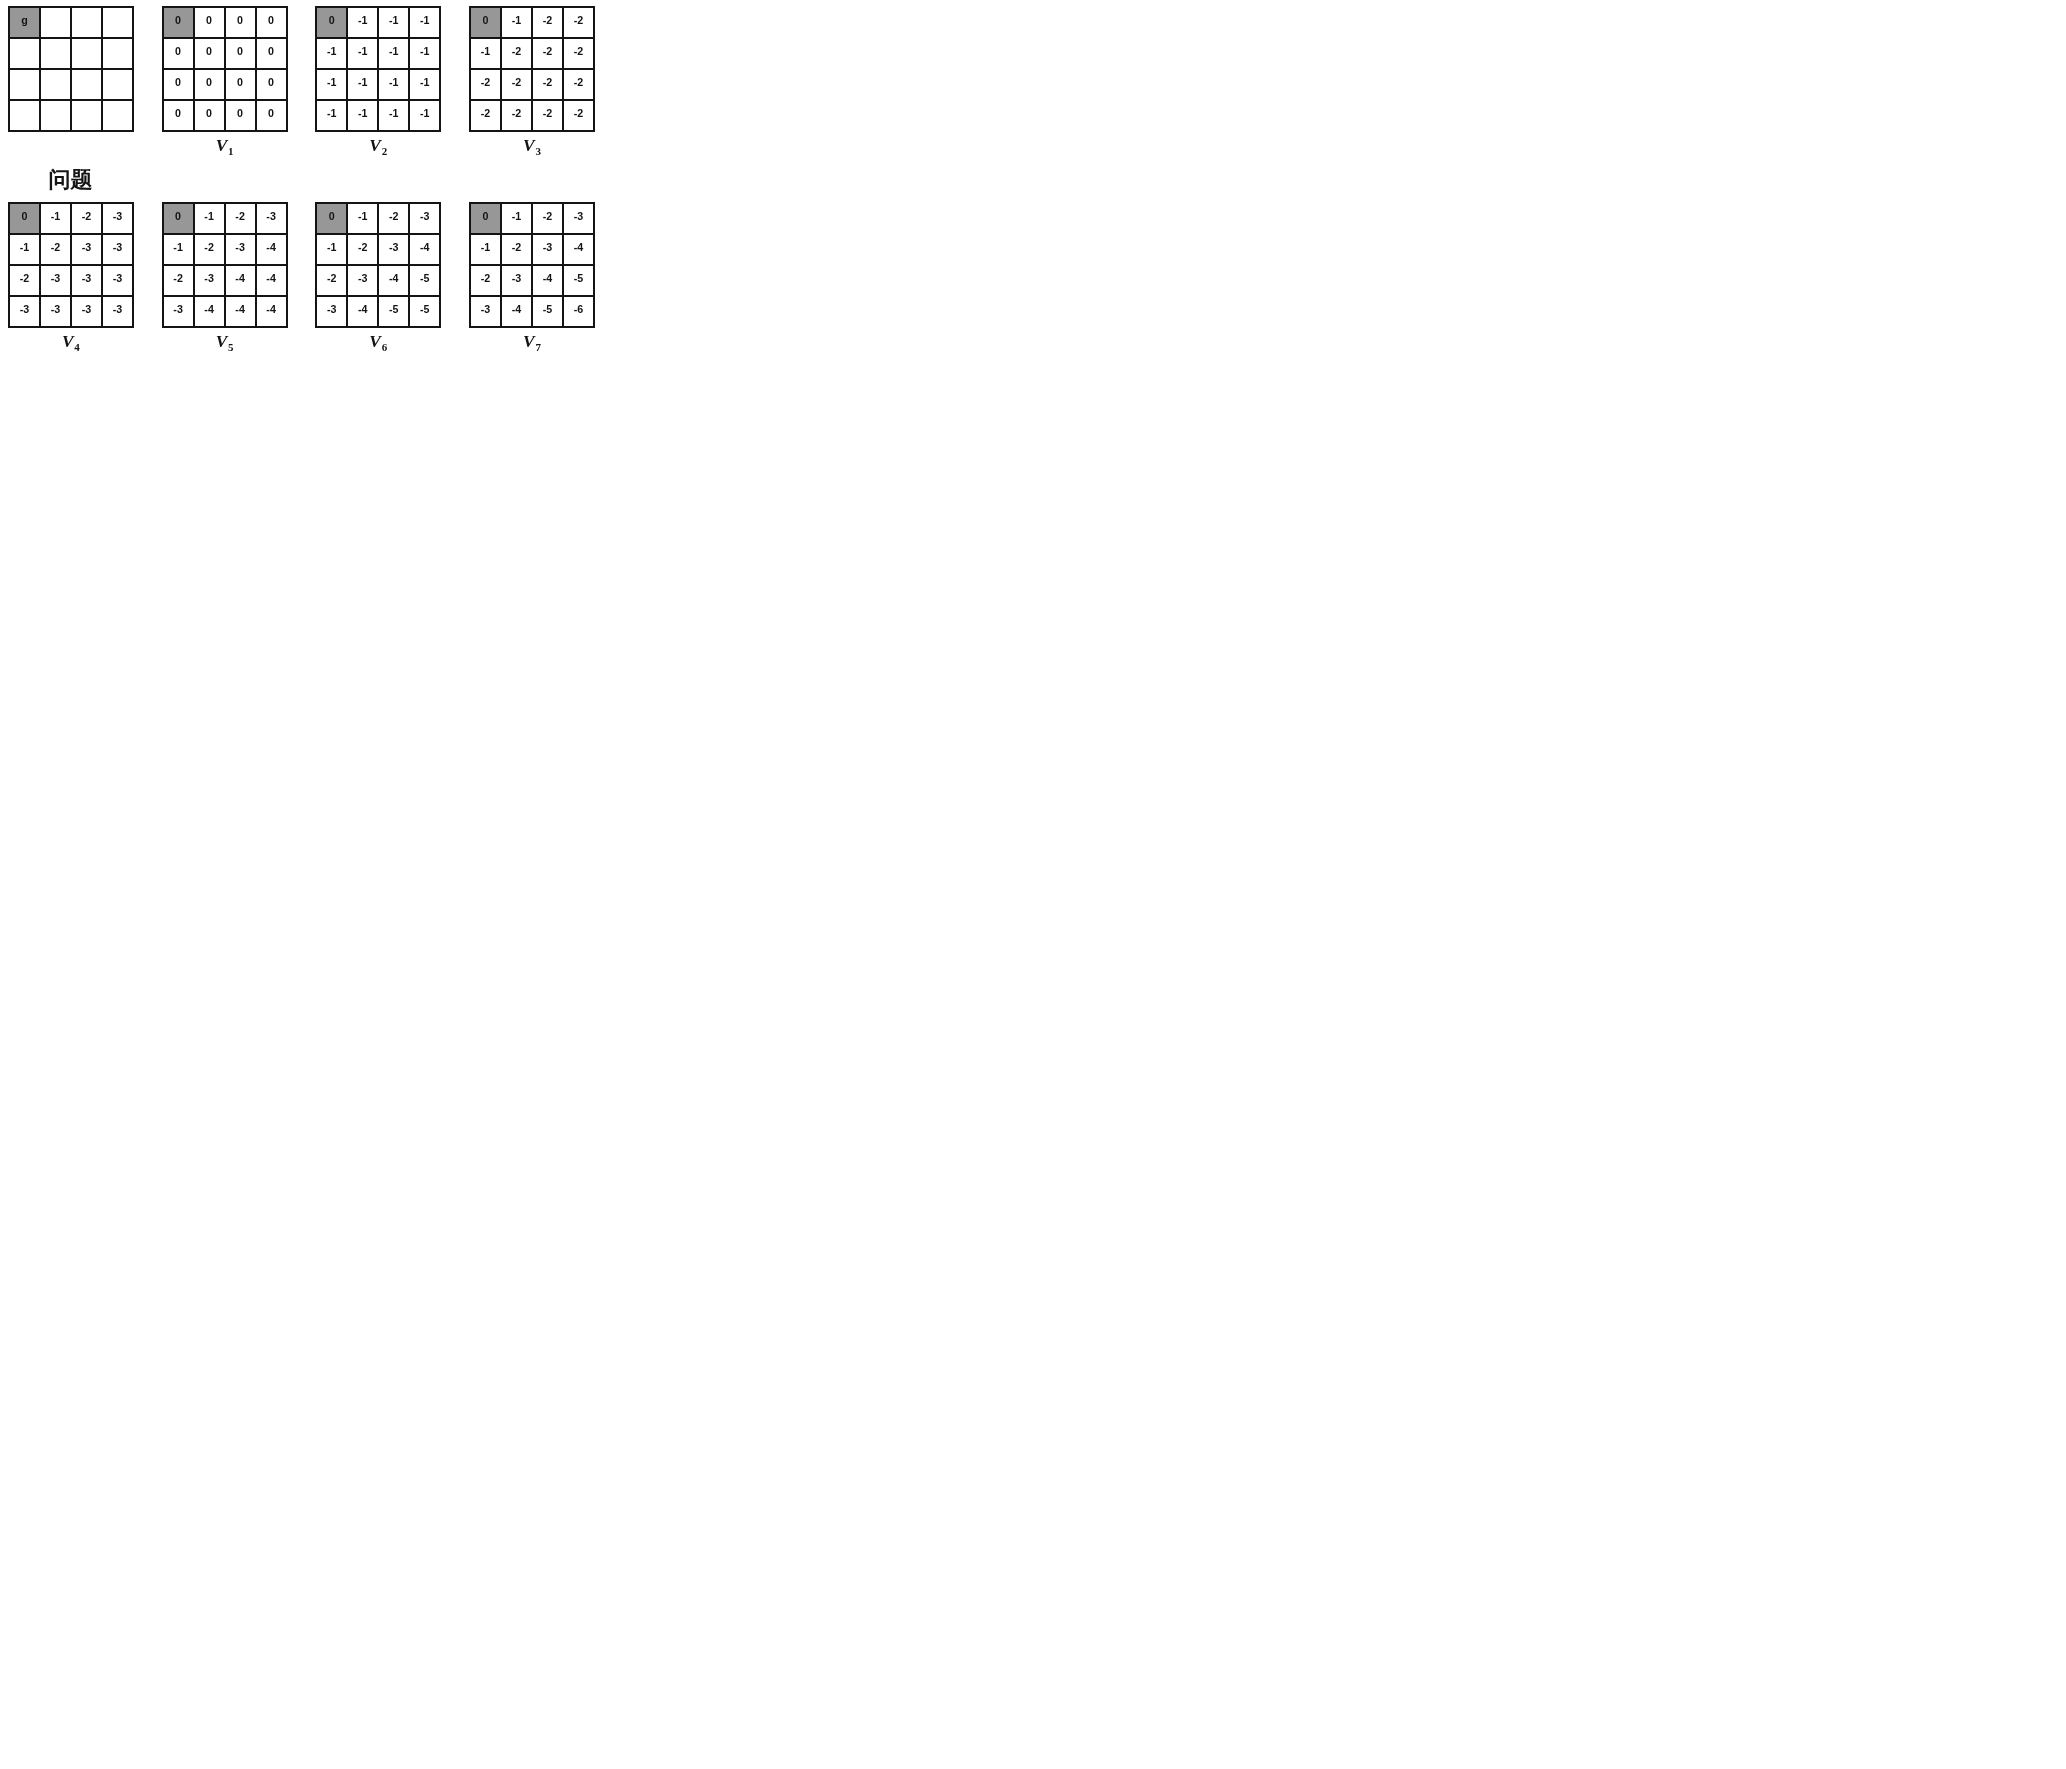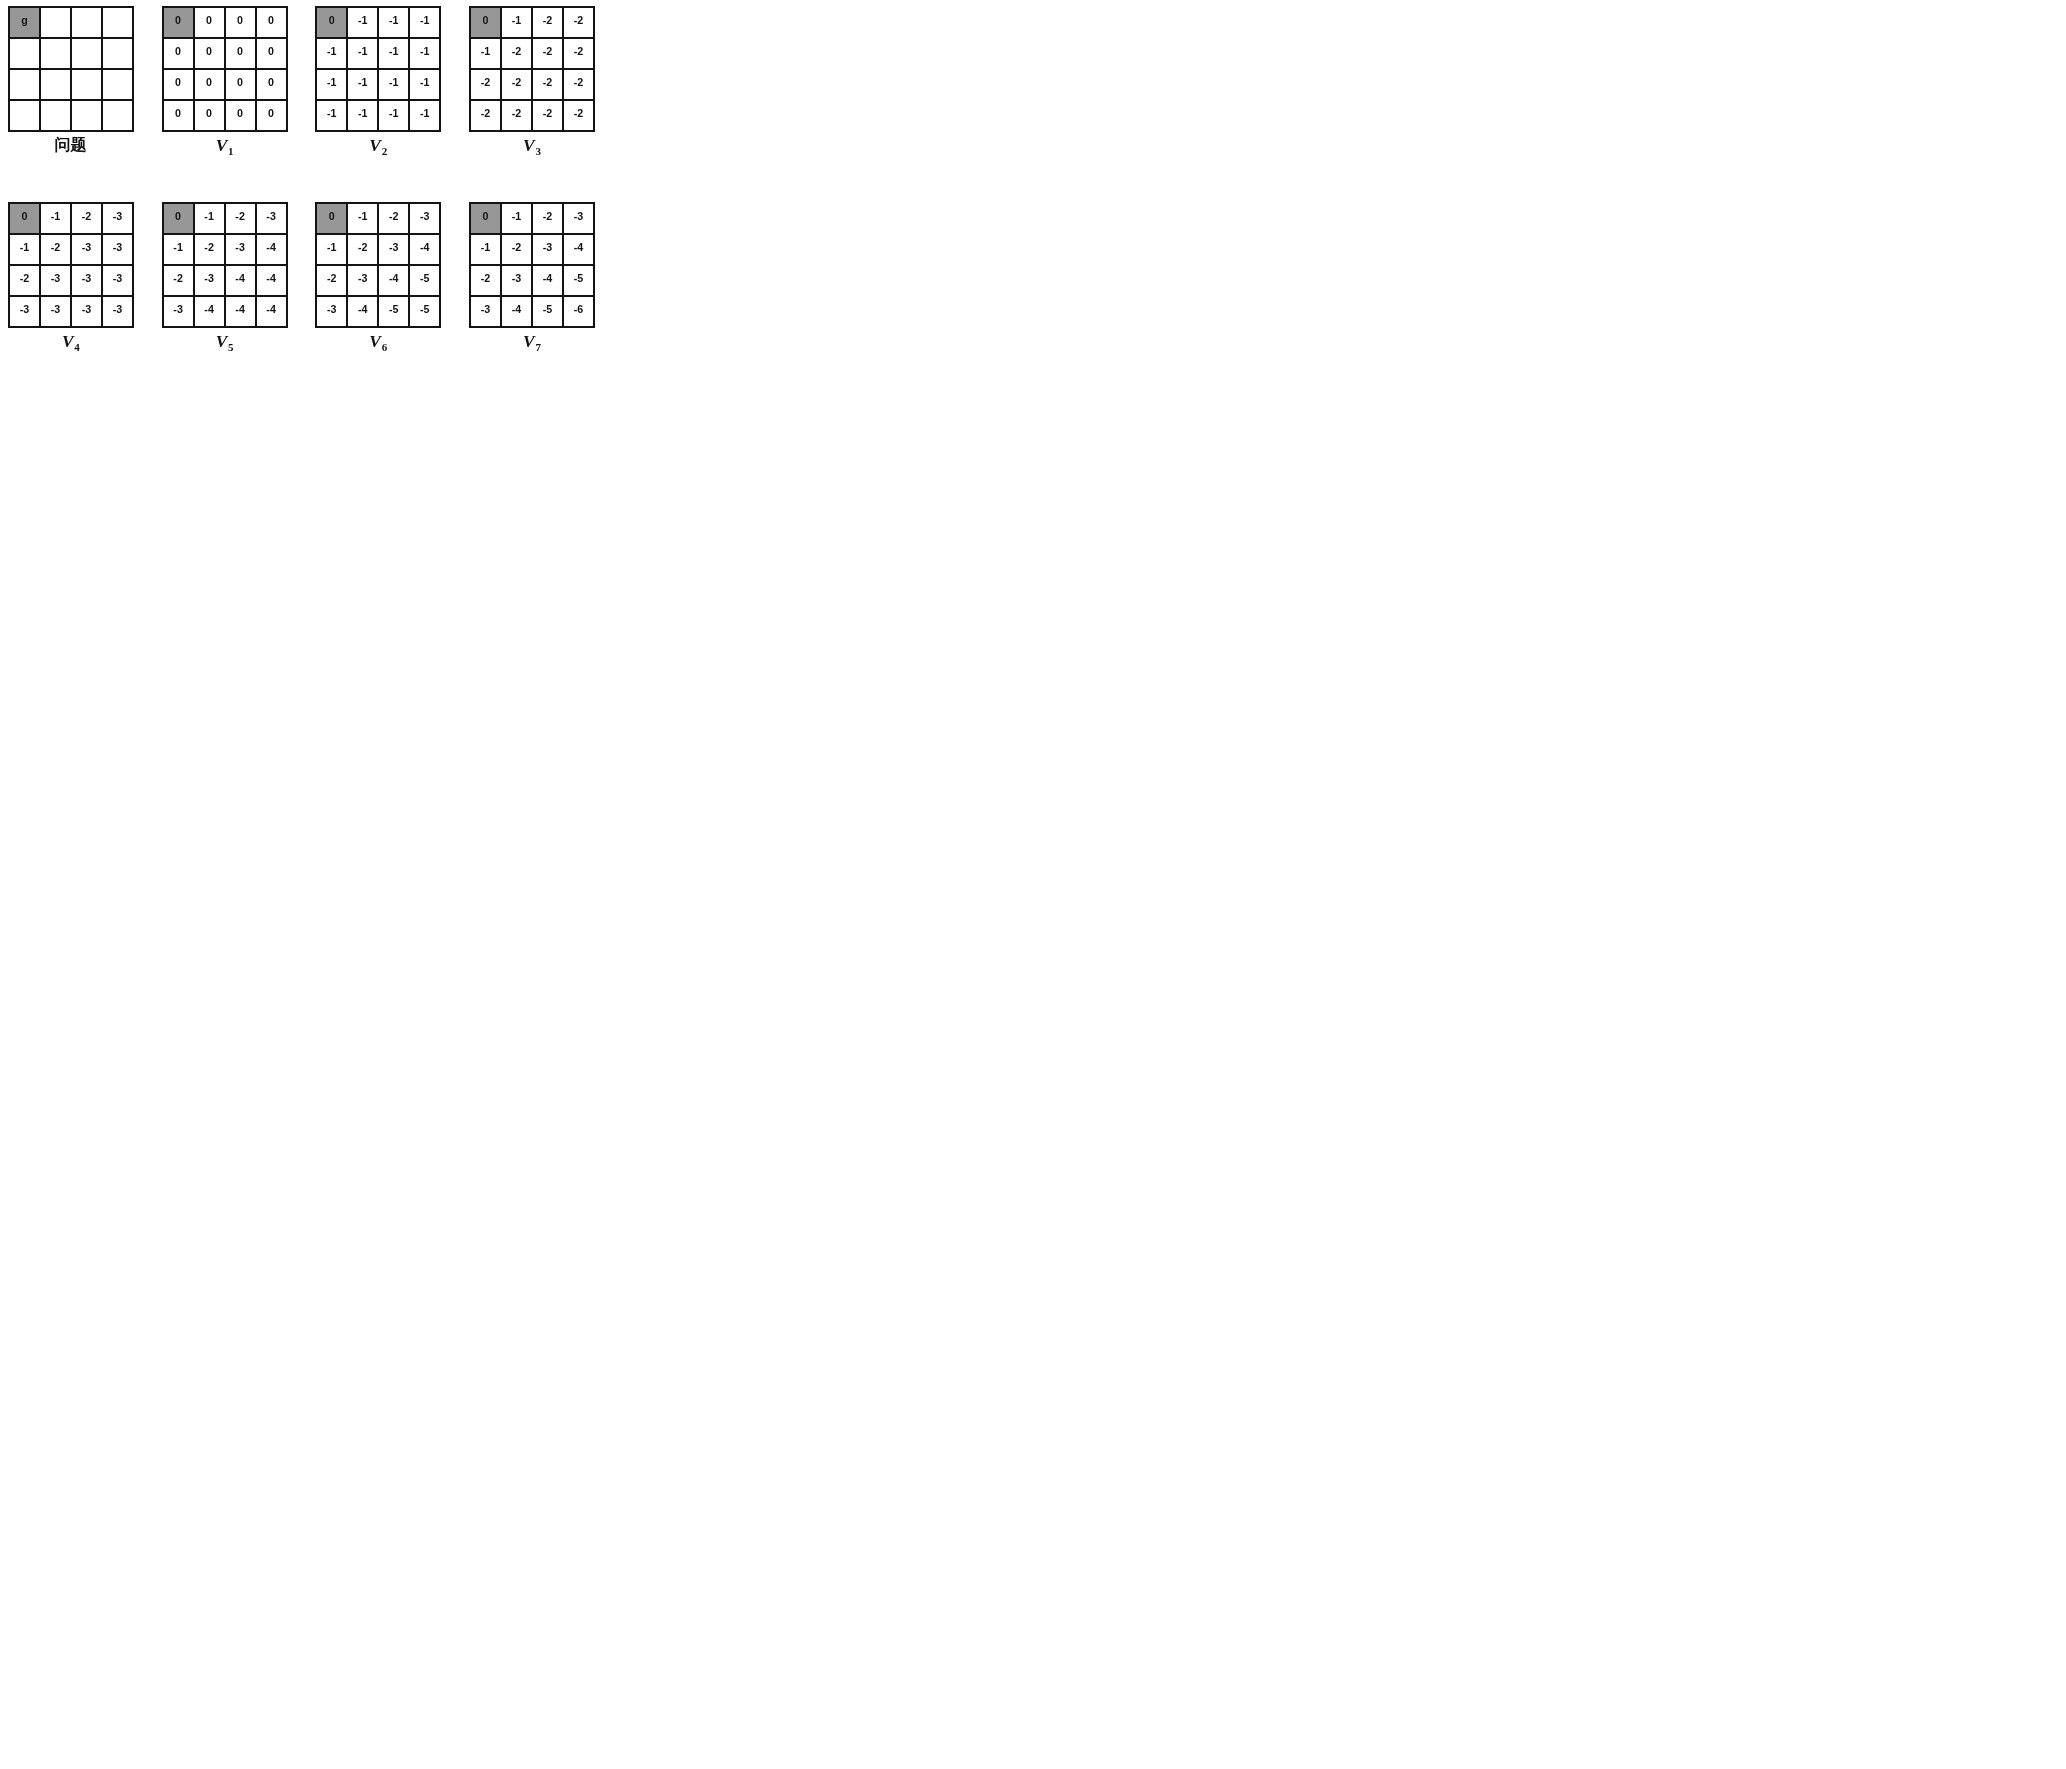--- a/index.html
+++ b/index.html
@@ -58,22 +58,23 @@
     align-items:baseline;
     justify-content:center;
     color:var(--text);
   }
   .label-text{
     font-family:"Liberation Serif",serif;
     font-weight:700;
     line-height:1;
   }
   .label-text.cjk{
-    font-size:16px;
+    font-size:22px;
     font-style:normal;
+    margin-top:32px;
   }
   .label-text.math{
     font-size:17.4px;
     font-style:italic;
   }
   .label-sub{
     font-family:"Liberation Serif",serif;
     font-weight:700;
     font-style:normal;
     font-size:11px;

